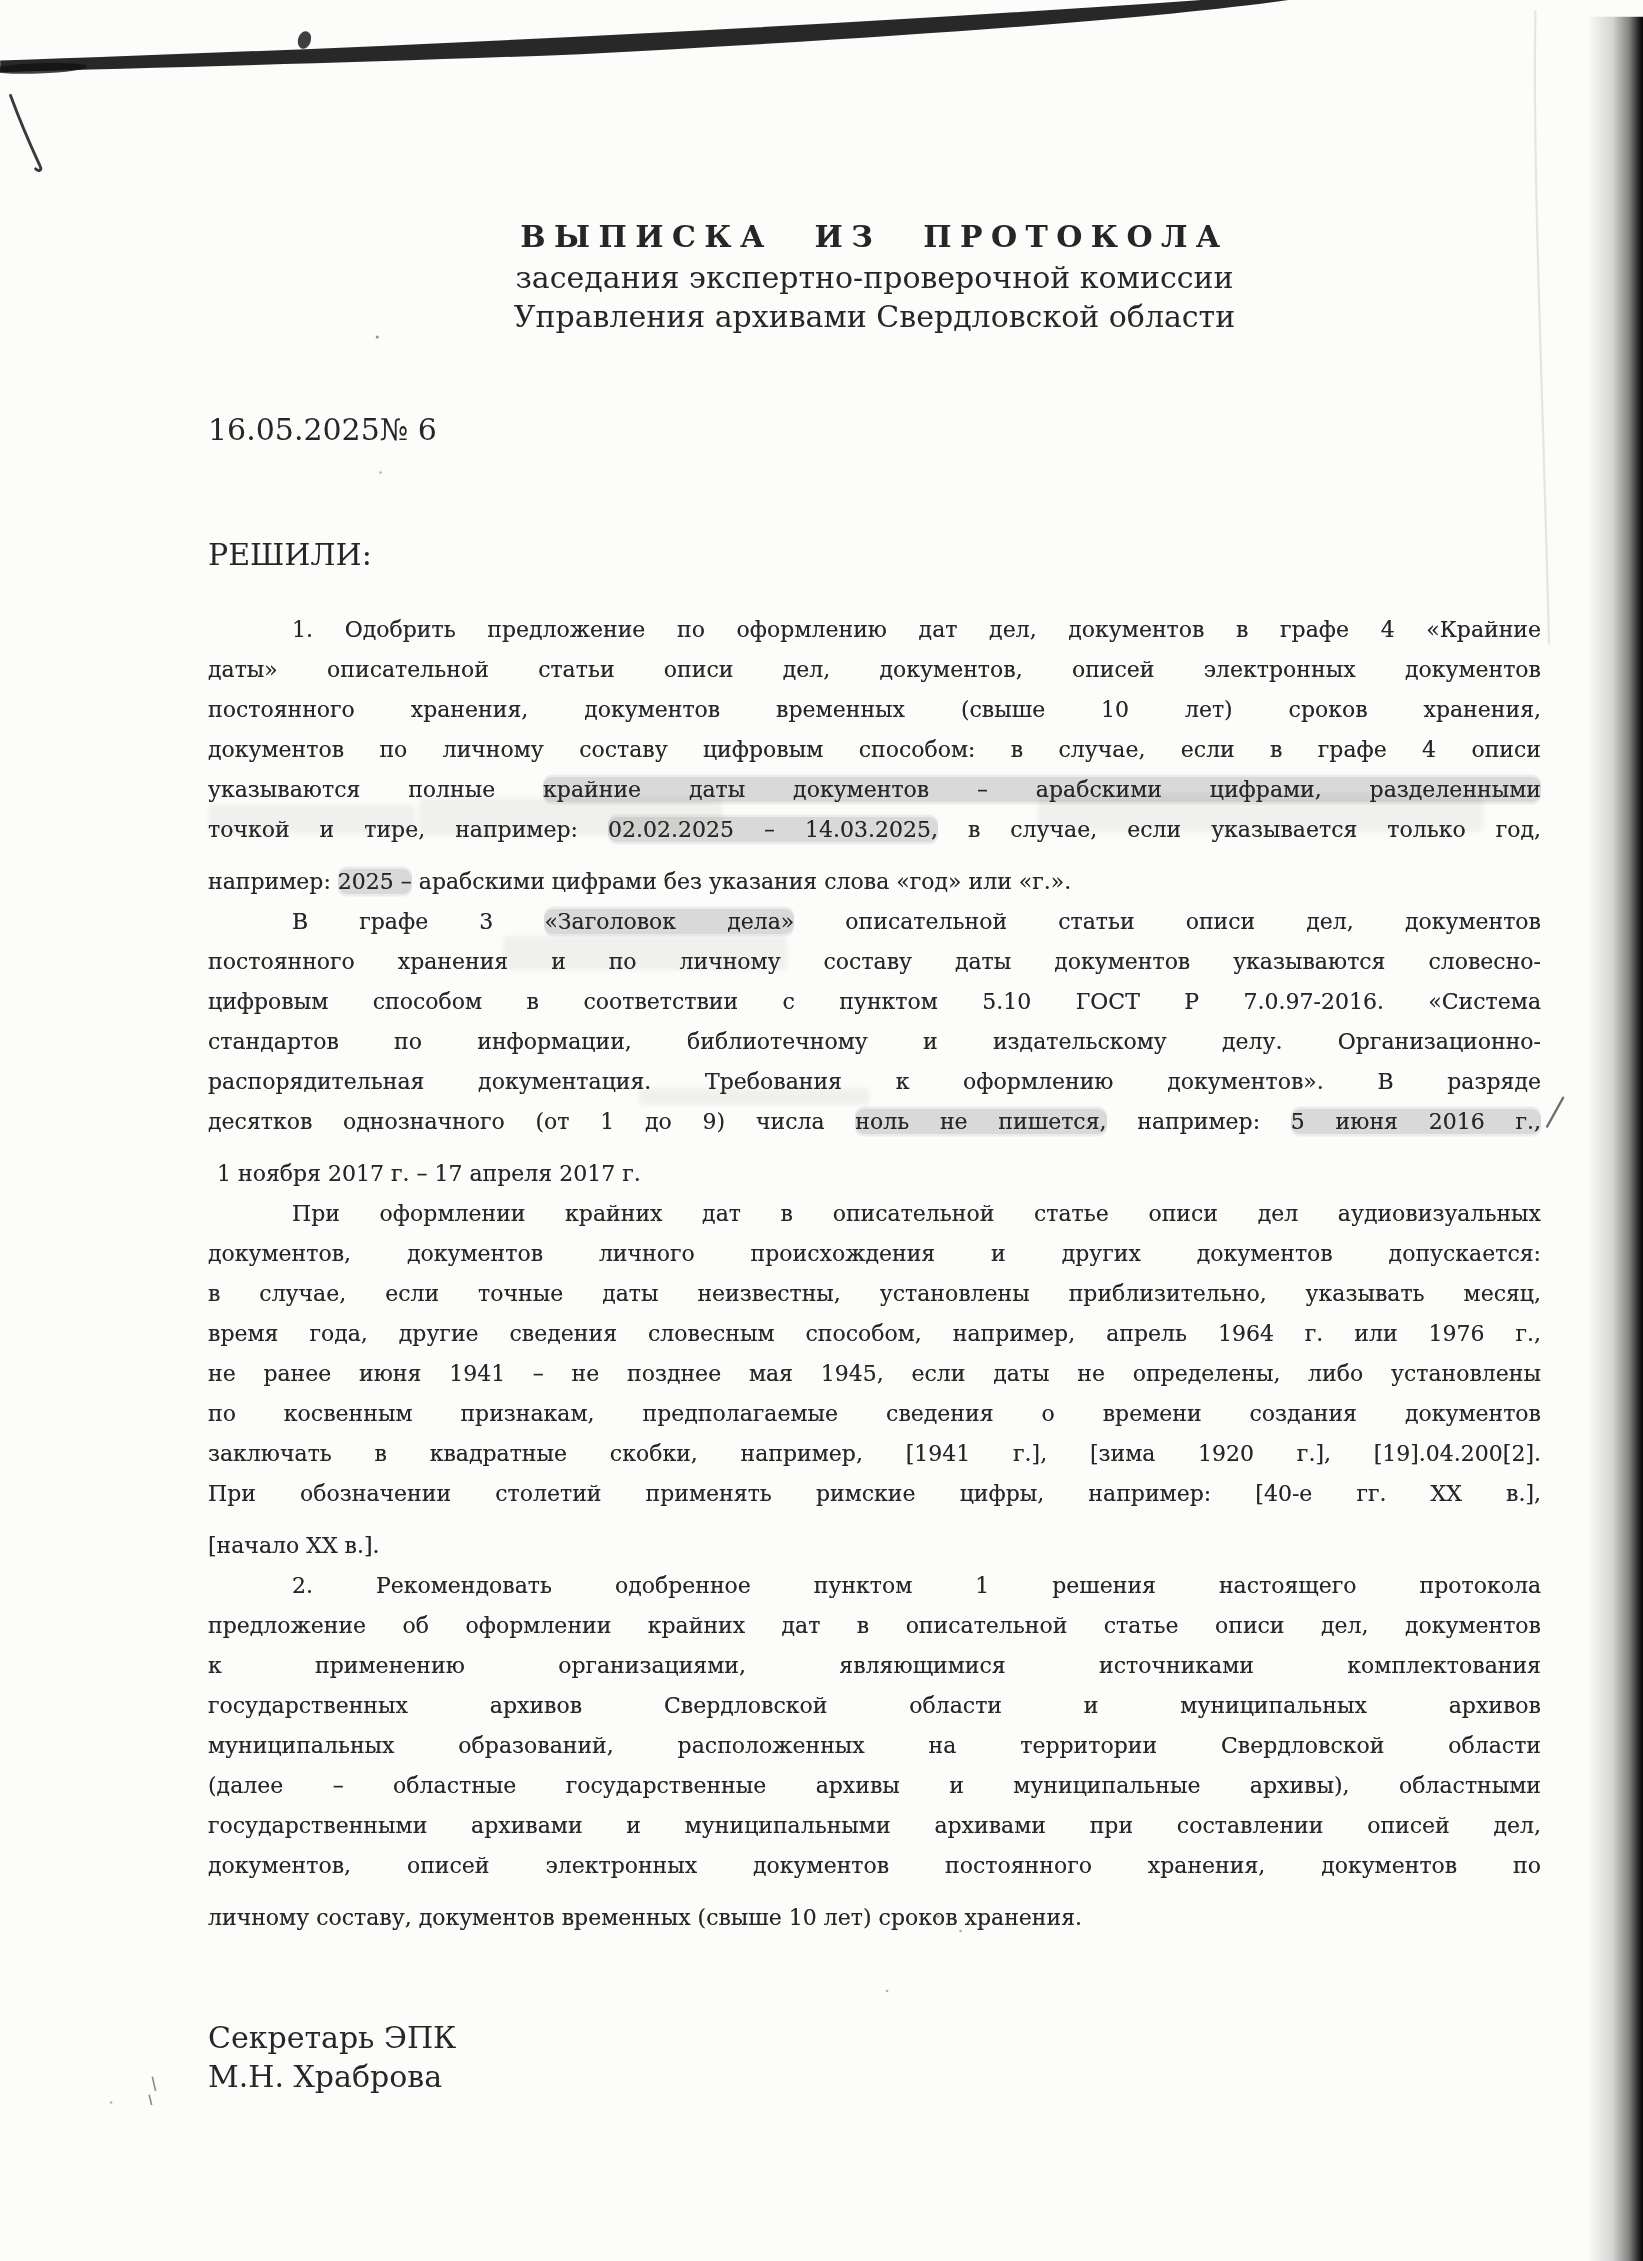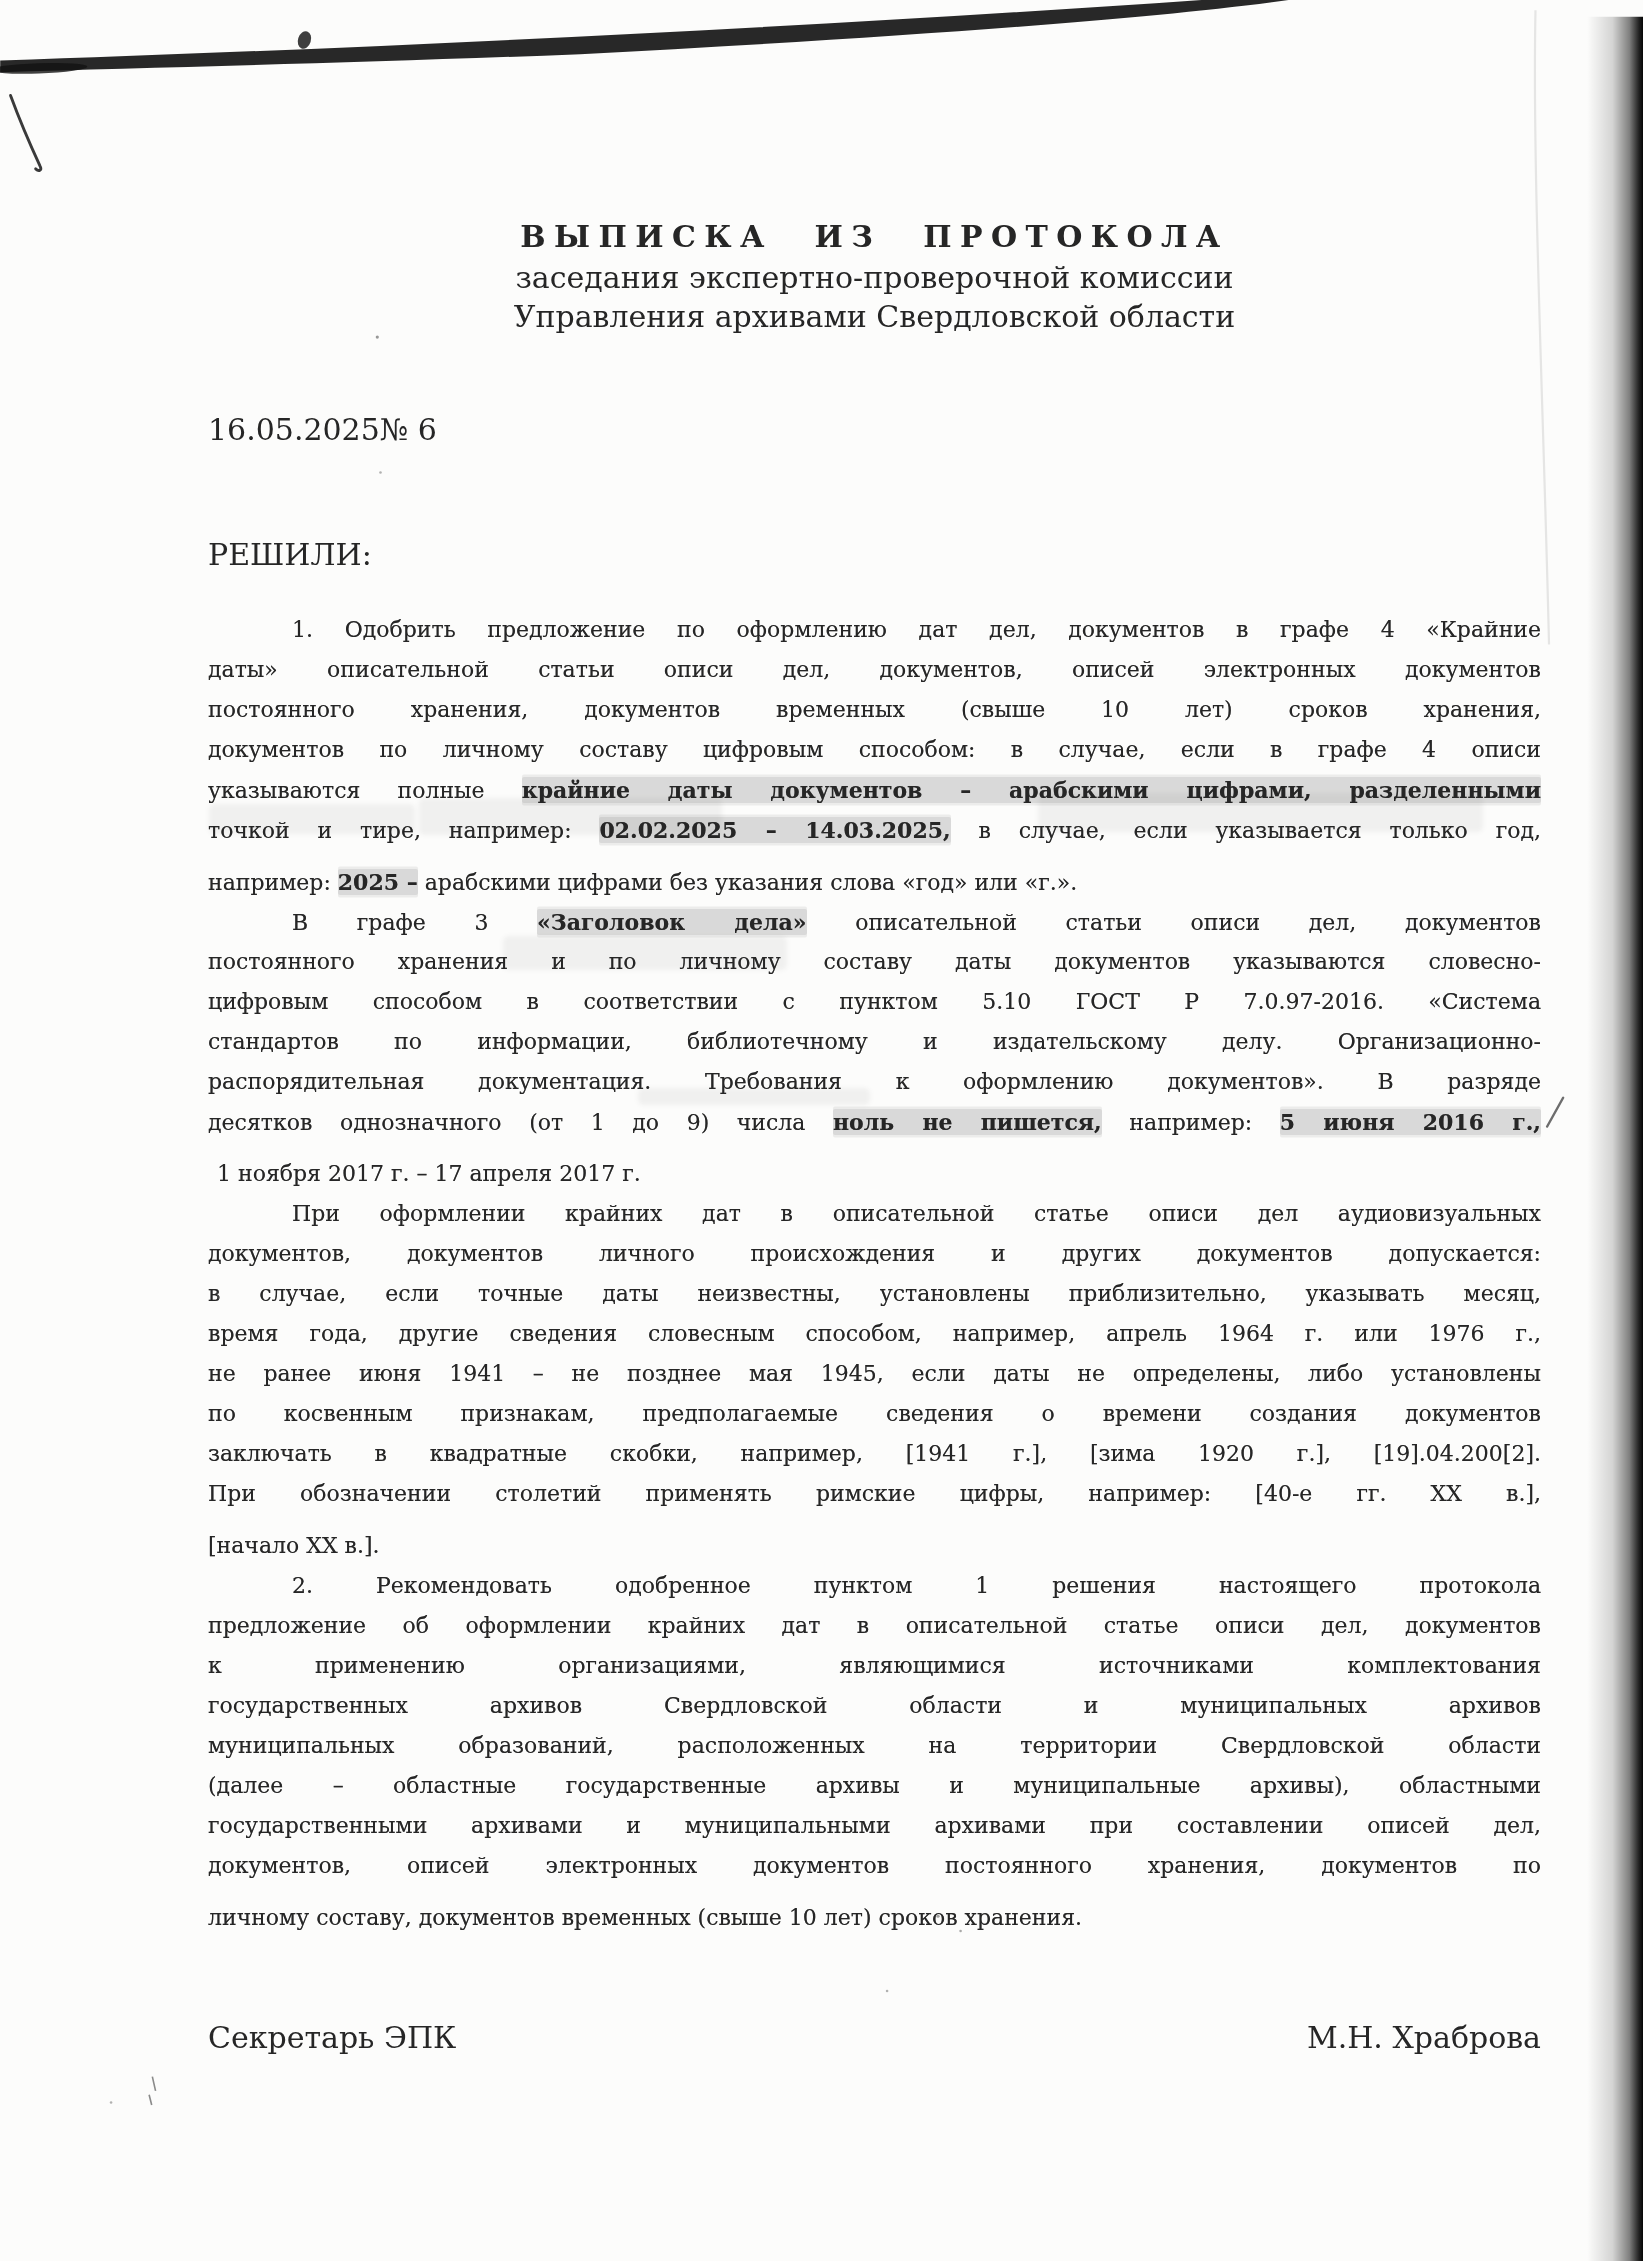--- a/index.html
+++ b/index.html
@@ -22,23 +22,23 @@
   .reshili { top:536px; font-size:30px; line-height:37px; }
 
   .docbody { top:610px; }
   .line {
     width:100%; height:40px; line-height:40px; font-size:22px;
     text-align:justify; text-align-last:justify; overflow:hidden;
     text-shadow:0 0 0.5px rgba(45,45,45,0.55);
   }
   .line.plast { text-align-last:left;margin-top:12px; }
   .ind { display:inline-block; height:0.6px; }
-  .hl { background:rgba(95,95,95,0.22); border-radius:2px; box-shadow:0 2.6px 0 rgba(95,95,95,0.10), 0 -2.6px 0 rgba(95,95,95,0.10);font-weight:bold; }
+  .hl { background:rgba(95,95,95,0.22); border-radius:9px; box-shadow:0 2.6px 0 rgba(95,95,95,0.10), 0 -2.6px 0 rgba(95,95,95,0.10); }
 
-  .sig { top:2018px; display:flex; justify-content:space-between; font-size:30px; line-height:39px; }
+  .sig { top:2018px; display:flex; justify-content:space-between; font-size:30px; line-height:39px;flex-direction:column; }
 </style>
 </head>
 <body>
 
 <div class="page">
 
   <div class="smear" style="left:209px; top:804px; width:206px; height:30px;"></div>
   <div class="smear" style="left:419px; top:798px; width:303px; height:37px;"></div>
   <div class="smear" style="left:1038px; top:793px; width:445px; height:39px;"></div>
   <div class="smear" style="left:503px; top:936px; width:284px; height:34px;"></div>

